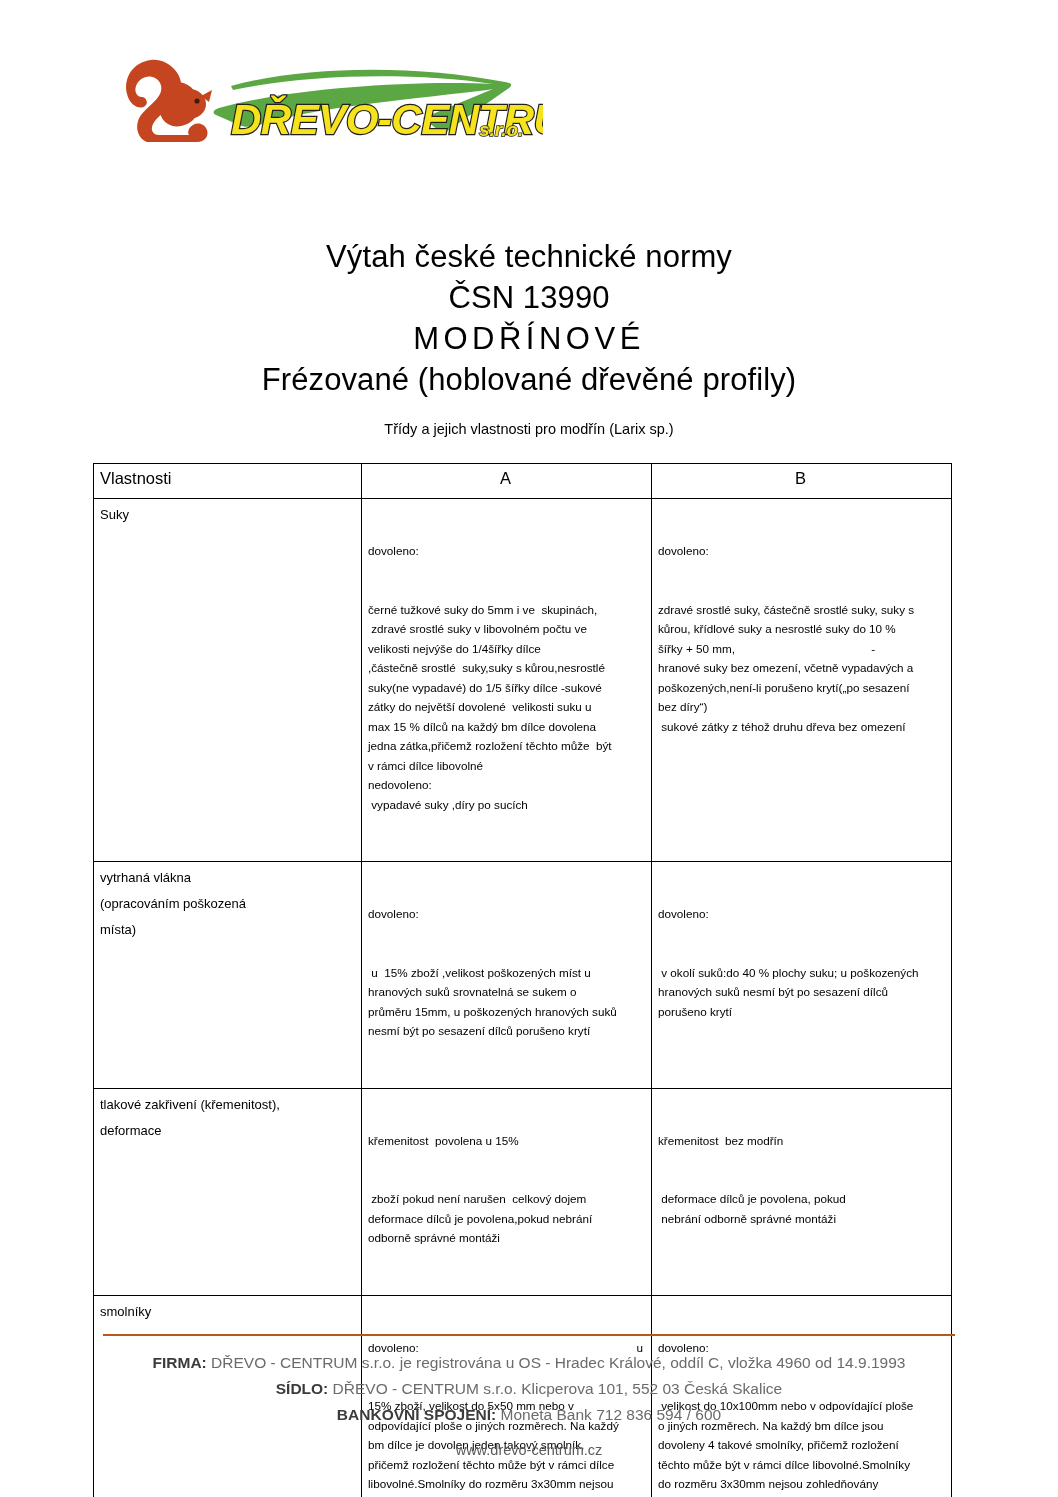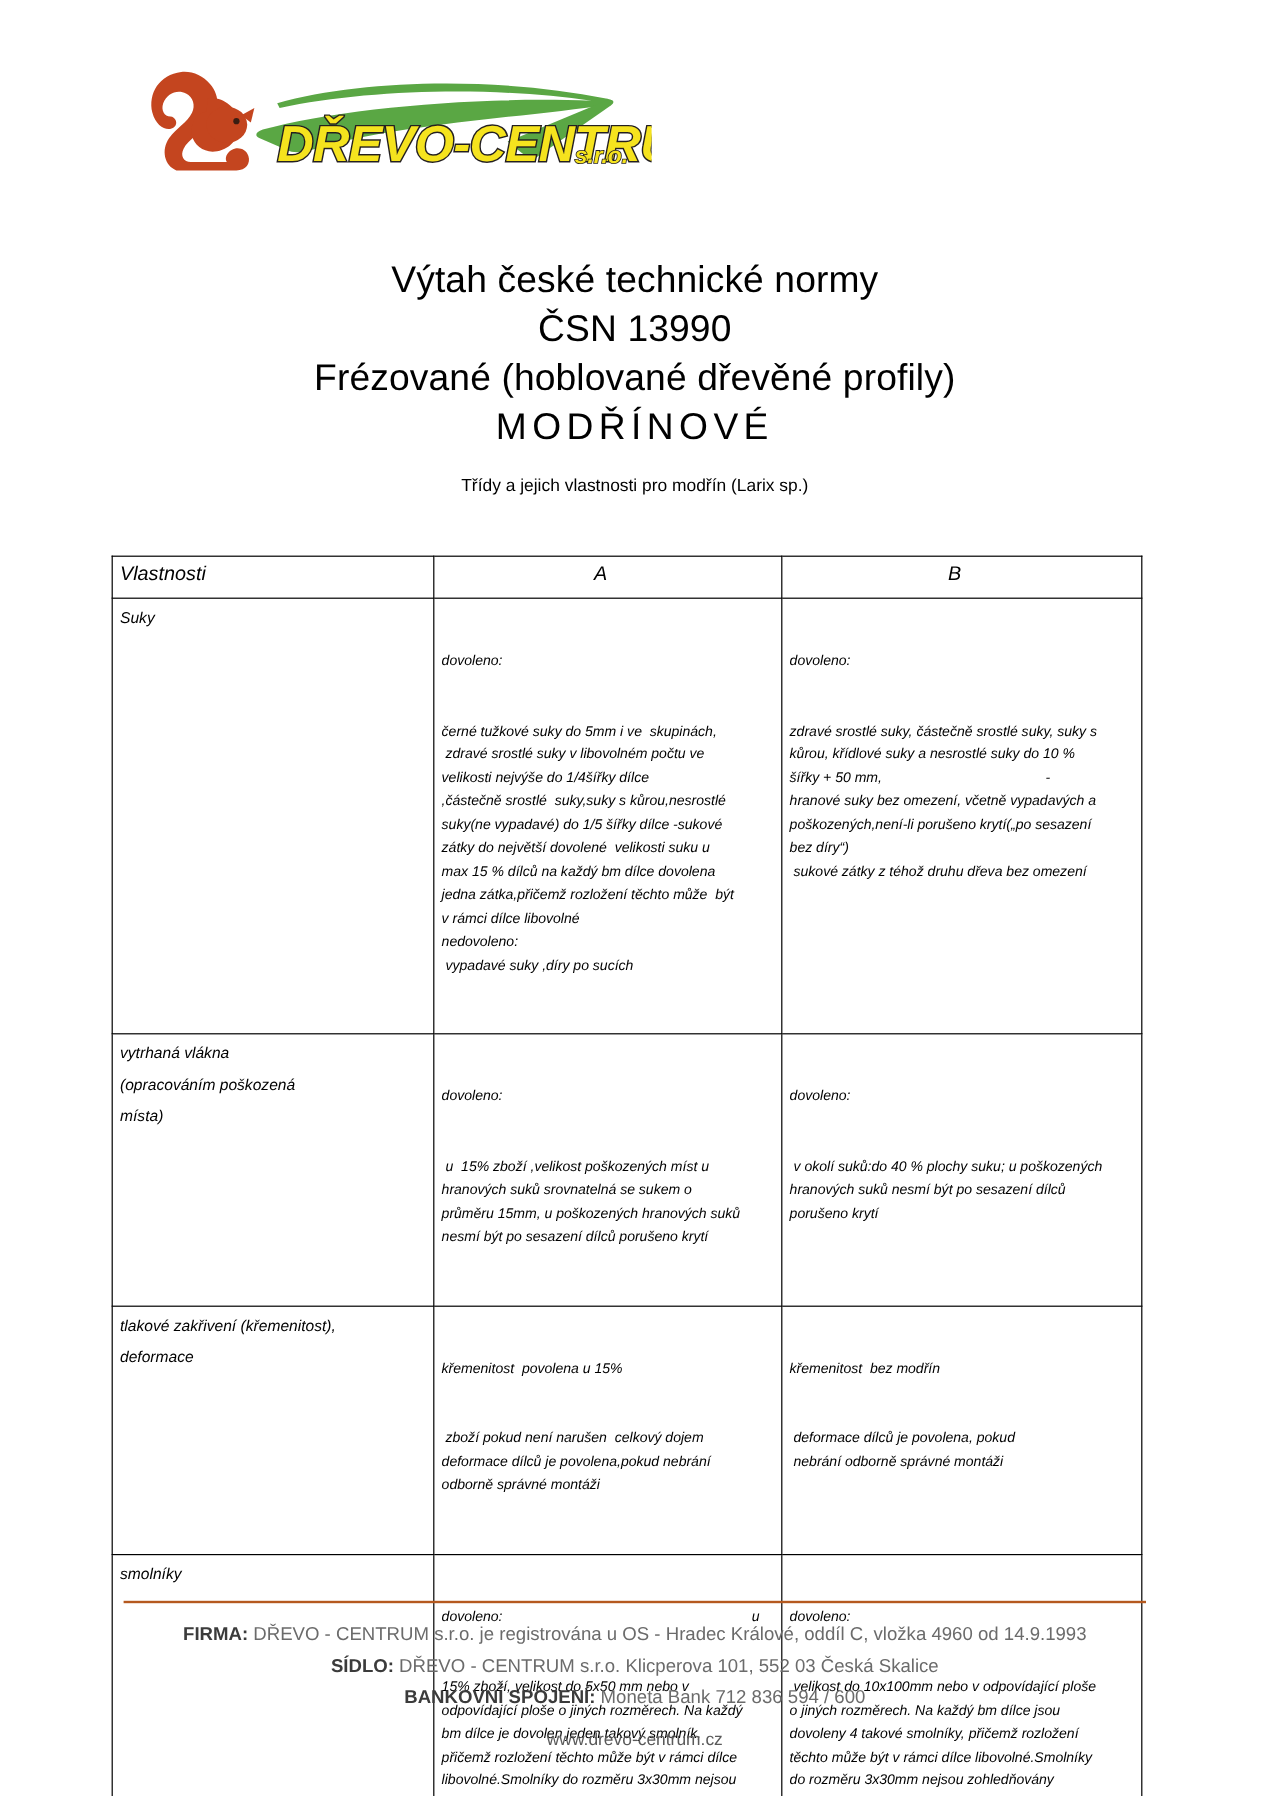--- a/index.html
+++ b/index.html
@@ -27,21 +27,21 @@
     top: 52px;
     width: 430px;
     height: 98px;
   }
   .logo-svg { display: block; }
 
   
   .title-block {
     position: absolute;
     left: 0;
-    top: 212px;
+    top: 236px;
     width: 1058px;
     text-align: center;
   }
   .title-line {
     font-size: 31px;
     line-height: 41px;
     font-weight: 400;
     color: #000;
     letter-spacing: 0.1px;
   }
@@ -61,22 +61,21 @@
     position: absolute;
     left: 93px;
     top: 463px;
     width: 858px;
     border-collapse: collapse;
     table-layout: fixed;
   }
   .std-table td {
     border: 1.4px solid #000000;
     vertical-align: top;
-    padding: 3px 18px 8px 6px;
-    font-style: italic;
+    padding: 3px 8px 8px 6px;
   }
   .col-prop { width: 268px; }
   .col-a    { width: 290px; }
   .col-b    { width: 300px; }
 
   .hdr-prop {
     font-size: 16.5px;
     line-height: 23px;
     padding-top: 5px;
     padding-bottom: 6px;
@@ -166,22 +165,22 @@
       </g>
 
       <text x="118" y="82" font-family="&quot;Liberation Sans&quot;, sans-serif" font-size="42" font-weight="700" font-style="italic" fill="#f5e31e" stroke="#231f20" stroke-width="2.4" paint-order="stroke" letter-spacing="-0.5">DŘEVO-CENTRUM</text>
       <text x="366" y="84" font-family="&quot;Liberation Sans&quot;, sans-serif" font-size="19" font-weight="700" font-style="italic" fill="#f5e31e" stroke="#231f20" stroke-width="1.4" paint-order="stroke">s.r.o.</text>
     </svg>
   </div>
 
   <div class="title-block">
     <div class="title-line">Výtah české technické normy</div>
     <div class="title-line">ČSN 13990</div>
+    <div class="title-line spaced">MODŘÍNOVÉ</div>
     <div class="title-line">Frézované (hoblované dřevěné profily)</div>
-    <div class="title-line spaced">MODŘÍNOVÉ</div>
     <div class="subtitle-line">Třídy a jejich vlastnosti pro modřín (Larix sp.)</div>
   </div>
 
   <table class="std-table">
     <colgroup>
       <col class="col-prop">
         <col class="col-a">
         <col class="col-b">
     </colgroup>
     <tbody>

